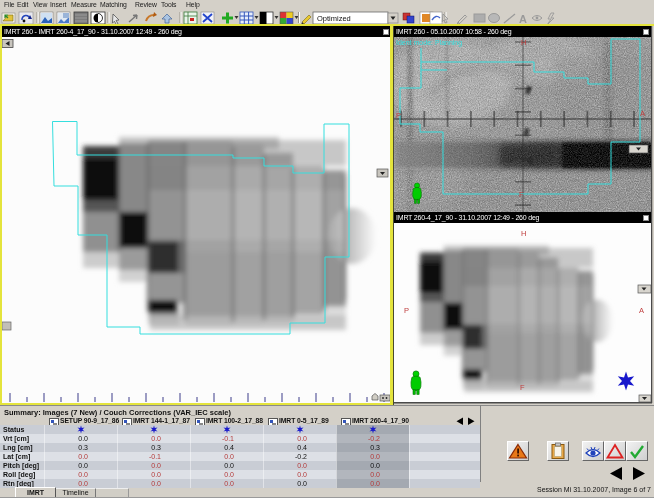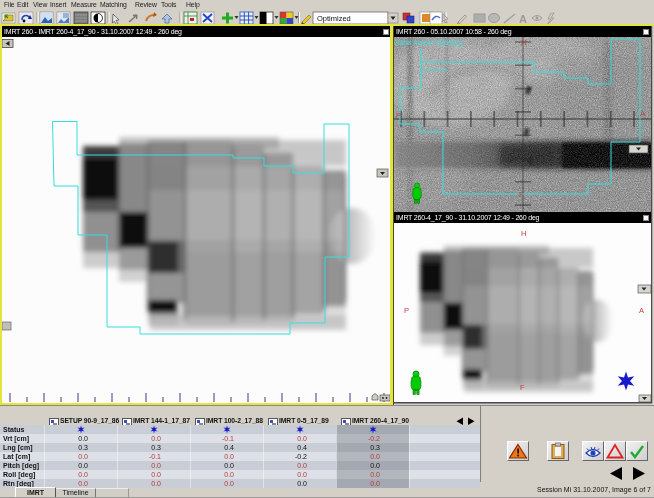--- a/index.html
+++ b/index.html
@@ -266,20 +266,21 @@
 <rect x="394" y="402" width="258" height="1.5" fill="#4a4a4a"></rect>
 <rect x="651" y="26" width="1.5" height="377" fill="#4a4a4a"></rect>
 <rect x="652.5" y="26" width="1.5" height="379" fill="#d4d0c8"></rect>
 </svg>
 
 <div class="title" style="left:2px;top:26px;width:388px;">IMRT 260 - IMRT 260-4_17_90 - 31.10.2007 12:49 - 260 deg<span class="tbox" style="left:381px"></span></div>
 <div class="title" style="left:394px;top:26px;width:257px;">IMRT 260 - 05.10.2007 10:58 - 260 deg<span class="tbox" style="left:249px"></span></div>
 <div class="title" style="left:394px;top:212px;width:257px;">IMRT 260-4_17_90 - 31.10.2007 12:49 - 260 deg<span class="tbox" style="left:249px"></span></div>
 
 <div style="position:absolute;left:0;top:405px;width:654px;height:93px;background:#d4d0c8;border-top:1px solid #8a8a8a;box-sizing:border-box">
+  <span style="position:absolute;left:4px;top:2px;font-weight:bold;font-size:7.5px">Summary: Images (7 New) / Couch Corrections (VAR_IEC scale)</span>
   <div style="position:absolute;left:0;top:9px;width:480px;height:11px">
         <span style="position:absolute;left:49px;top:3px;width:10px;height:9px;background:#fff;border:1px solid #555;box-sizing:border-box">
           <span style="position:absolute;left:1px;top:1px;width:3px;height:3px;background:#3355bb"></span>
           <span style="position:absolute;right:1px;bottom:1px;width:4px;height:2px;background:#888"></span>
         </span>
         <span style="position:absolute;left:60px;top:2px;font-weight:bold;font-size:6.8px;letter-spacing:-0.1px">SETUP 90-9_17_86</span>
         <span style="position:absolute;left:122px;top:3px;width:10px;height:9px;background:#fff;border:1px solid #555;box-sizing:border-box">
           <span style="position:absolute;left:1px;top:1px;width:3px;height:3px;background:#3355bb"></span>
           <span style="position:absolute;right:1px;bottom:1px;width:4px;height:2px;background:#888"></span>
         </span>

